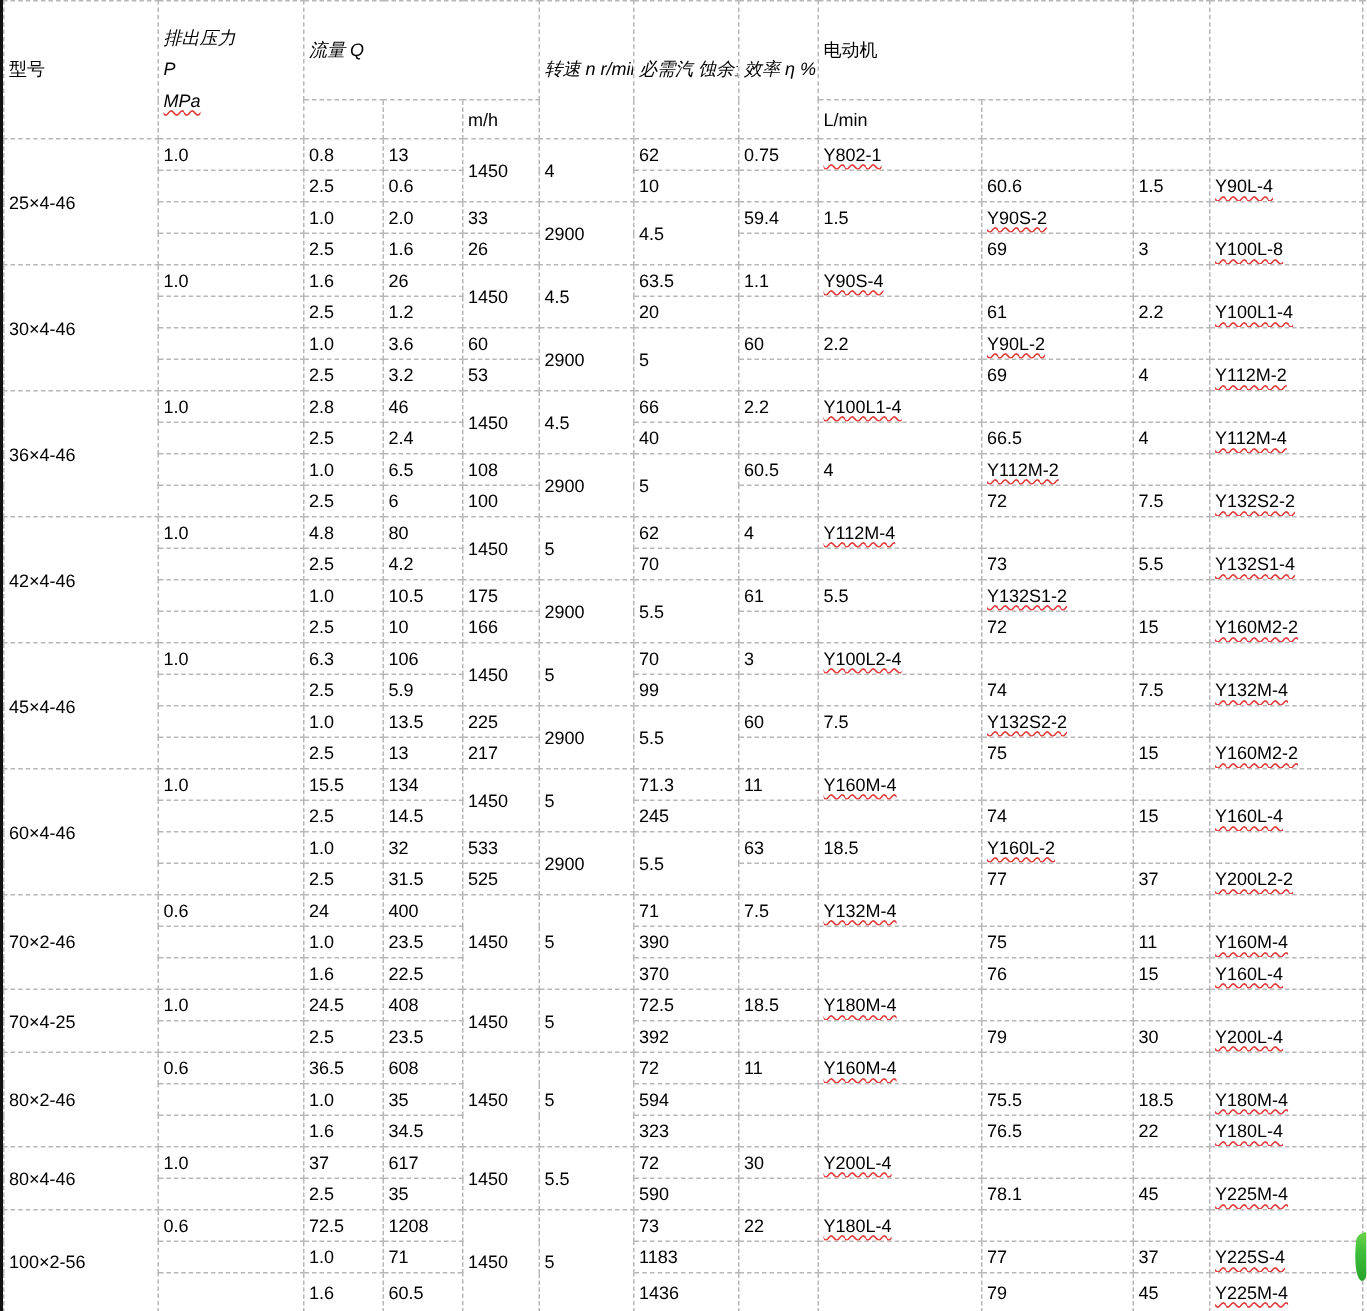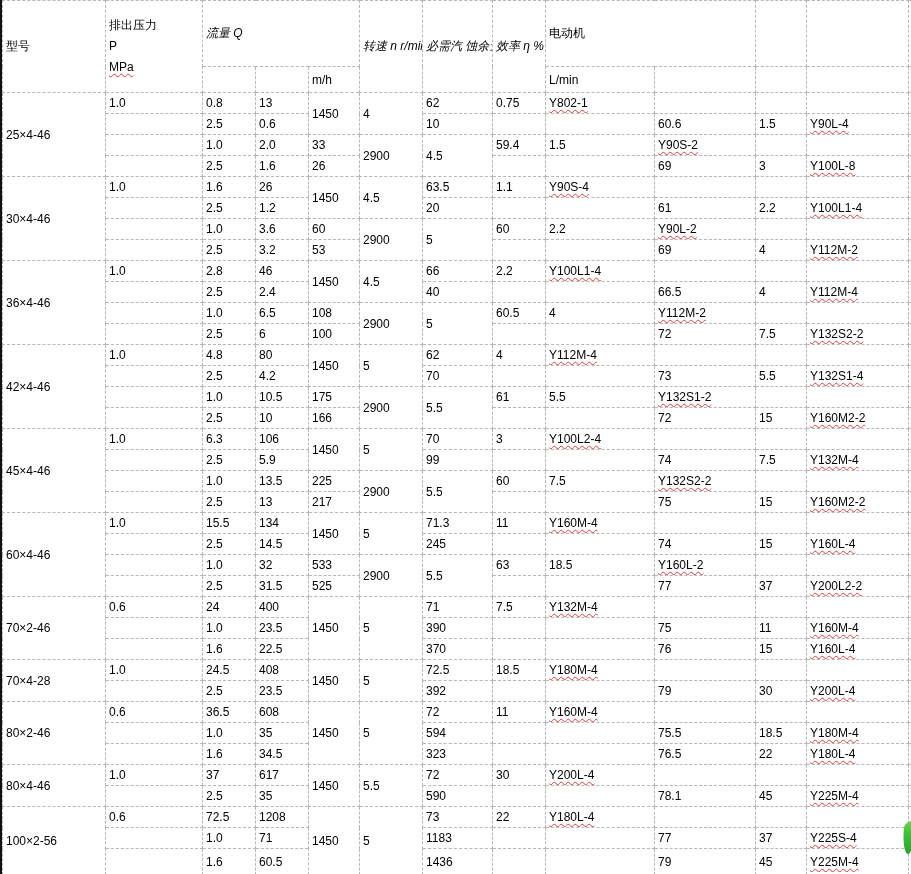--- a/index.html
+++ b/index.html
@@ -20,21 +20,21 @@
     padding:0 2px 0 3px;
     text-align:left;vertical-align:middle;
     font-weight:normal;white-space:nowrap;
     overflow:hidden;
   }
   tr.hr1{height:66px;}
   tr.hr2{height:26px;}
   tbody tr{height:21px;}
   tbody tr.last-row{height:26px;}
   .pre{white-space:pre-line;line-height:1.75;font-style:italic;}
-  .hline{line-height:1.75;}
+  .hline{line-height:1.75;font-style:italic;}
   .sq{
     text-decoration-line:underline;
     text-decoration-style:wavy;
     text-decoration-color:var(--sq);
     text-decoration-thickness:1px;
     text-underline-offset:2px;
   }
   #green-mark{
     position:absolute;right:-4px;top:821px;width:12px;height:33px;
     background:linear-gradient(180deg,#6fd24d 0%,var(--green) 40%,#27a42c 100%);
@@ -450,21 +450,21 @@
           <td>22.5</td>
           <td>370</td>
           <td></td>
           <td></td>
           <td>76</td>
           <td>15</td>
           <td><span class="sq">Y160L-4</span></td>
           <td></td>
         </tr>
         <tr>
-          <td rowspan="2">70×4-28</td>
+          <td rowspan="2">70×4-25</td>
           <td>1.0</td>
           <td>24.5</td>
           <td>408</td>
           <td rowspan="2">1450</td>
           <td rowspan="2">5</td>
           <td>72.5</td>
           <td>18.5</td>
           <td><span class="sq">Y180M-4</span></td>
           <td></td>
           <td></td>

